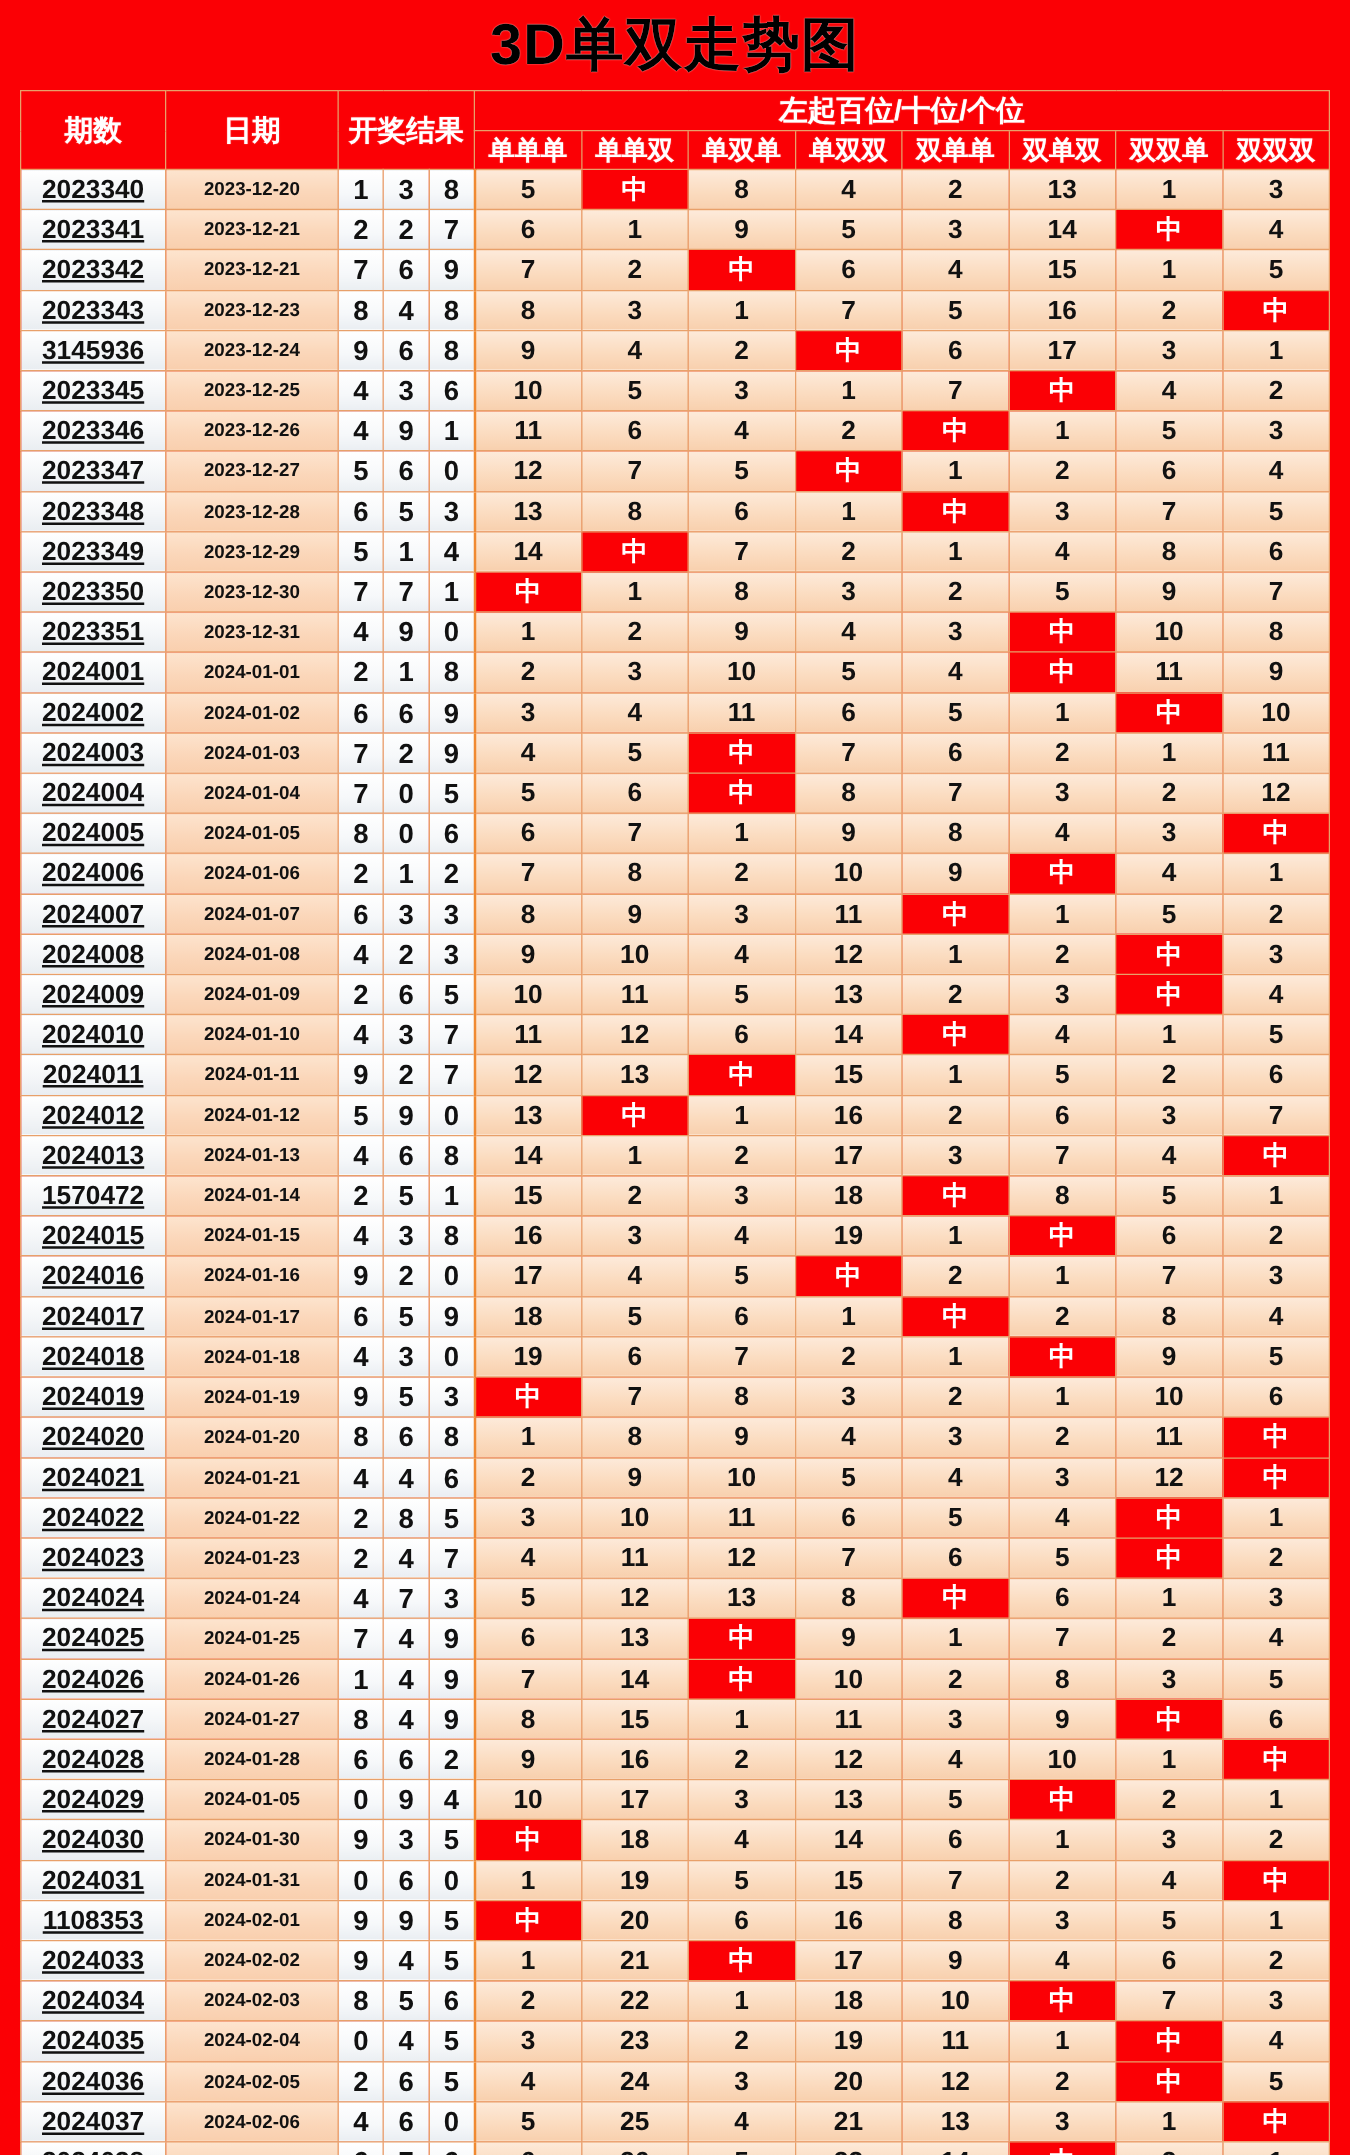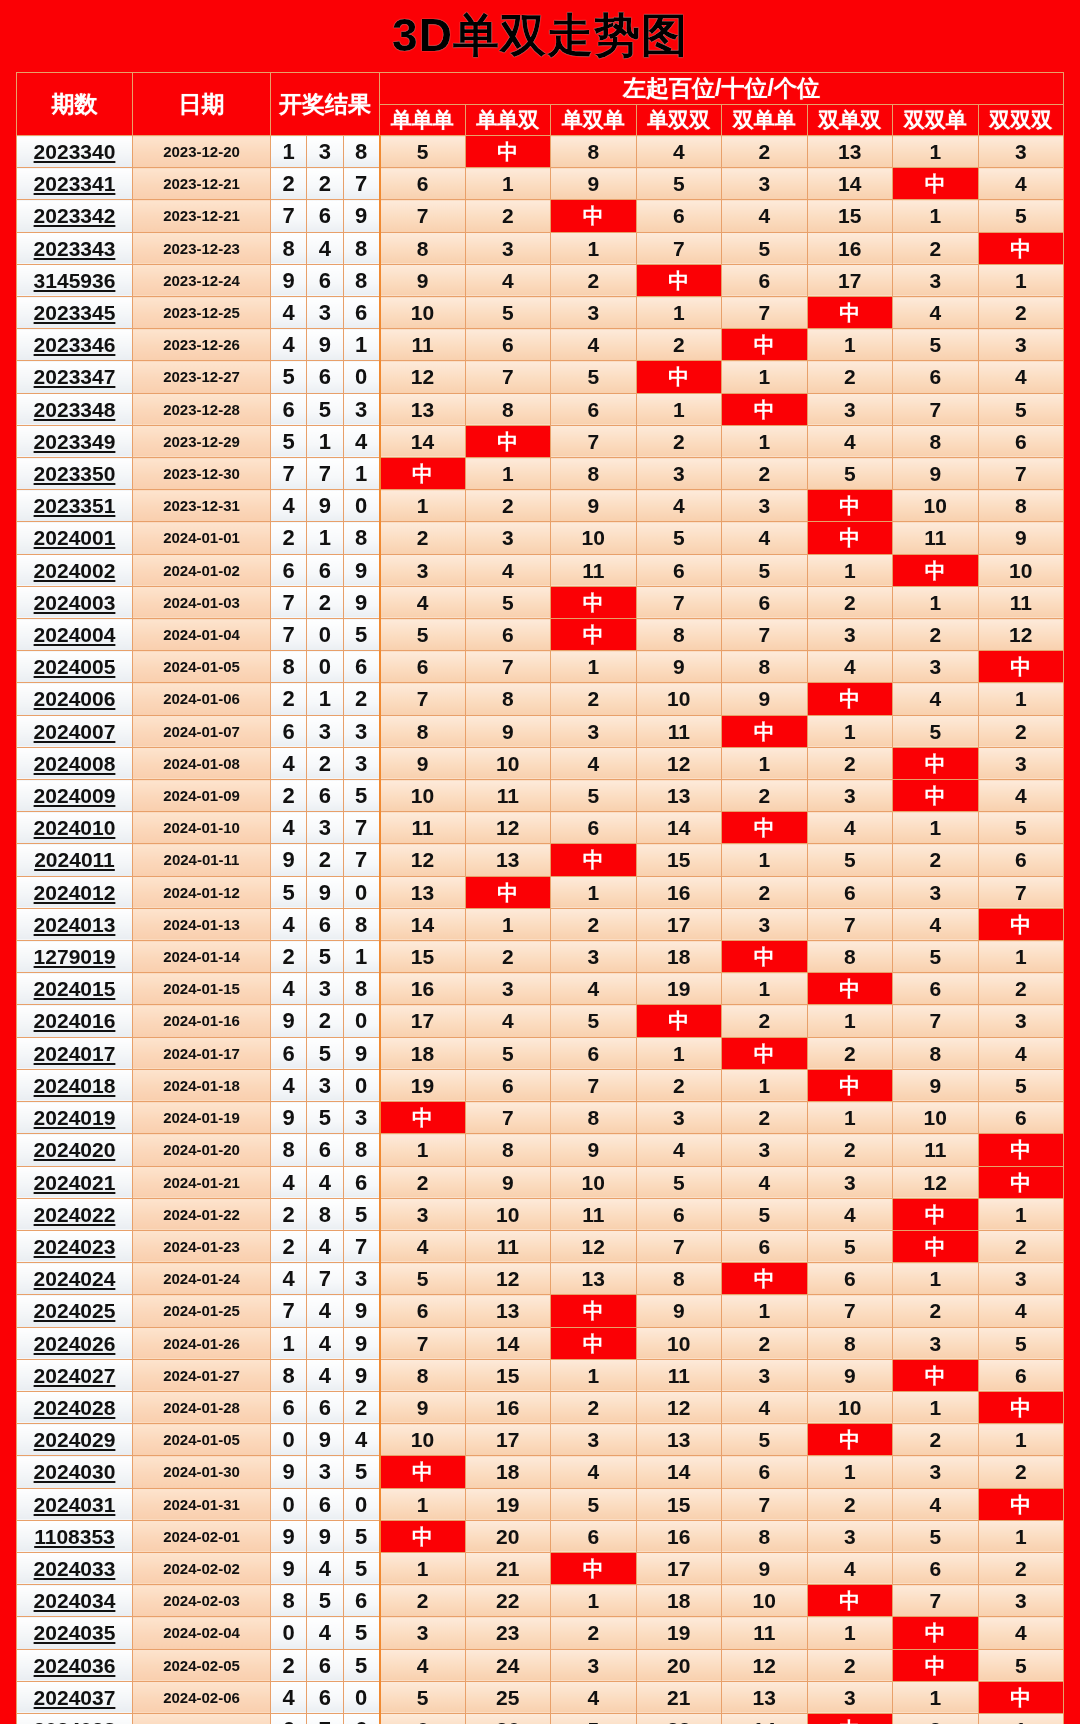--- a/index.html
+++ b/index.html
@@ -503,21 +503,21 @@
             <td class="c-stat">14</td>
             <td class="c-stat">1</td>
             <td class="c-stat">2</td>
             <td class="c-stat">17</td>
             <td class="c-stat">3</td>
             <td class="c-stat">7</td>
             <td class="c-stat">4</td>
             <td class="c-stat hit">中</td>
           </tr>
           <tr>
-            <td class="c-qi">1279019</td>
+            <td class="c-qi">1570472</td>
             <td class="c-date">2024-01-14</td>
             <td class="c-ball">2</td>
             <td class="c-ball">5</td>
             <td class="c-ball last">1</td>
             <td class="c-stat">15</td>
             <td class="c-stat">2</td>
             <td class="c-stat">3</td>
             <td class="c-stat">18</td>
             <td class="c-stat hit">中</td>
             <td class="c-stat">8</td>

